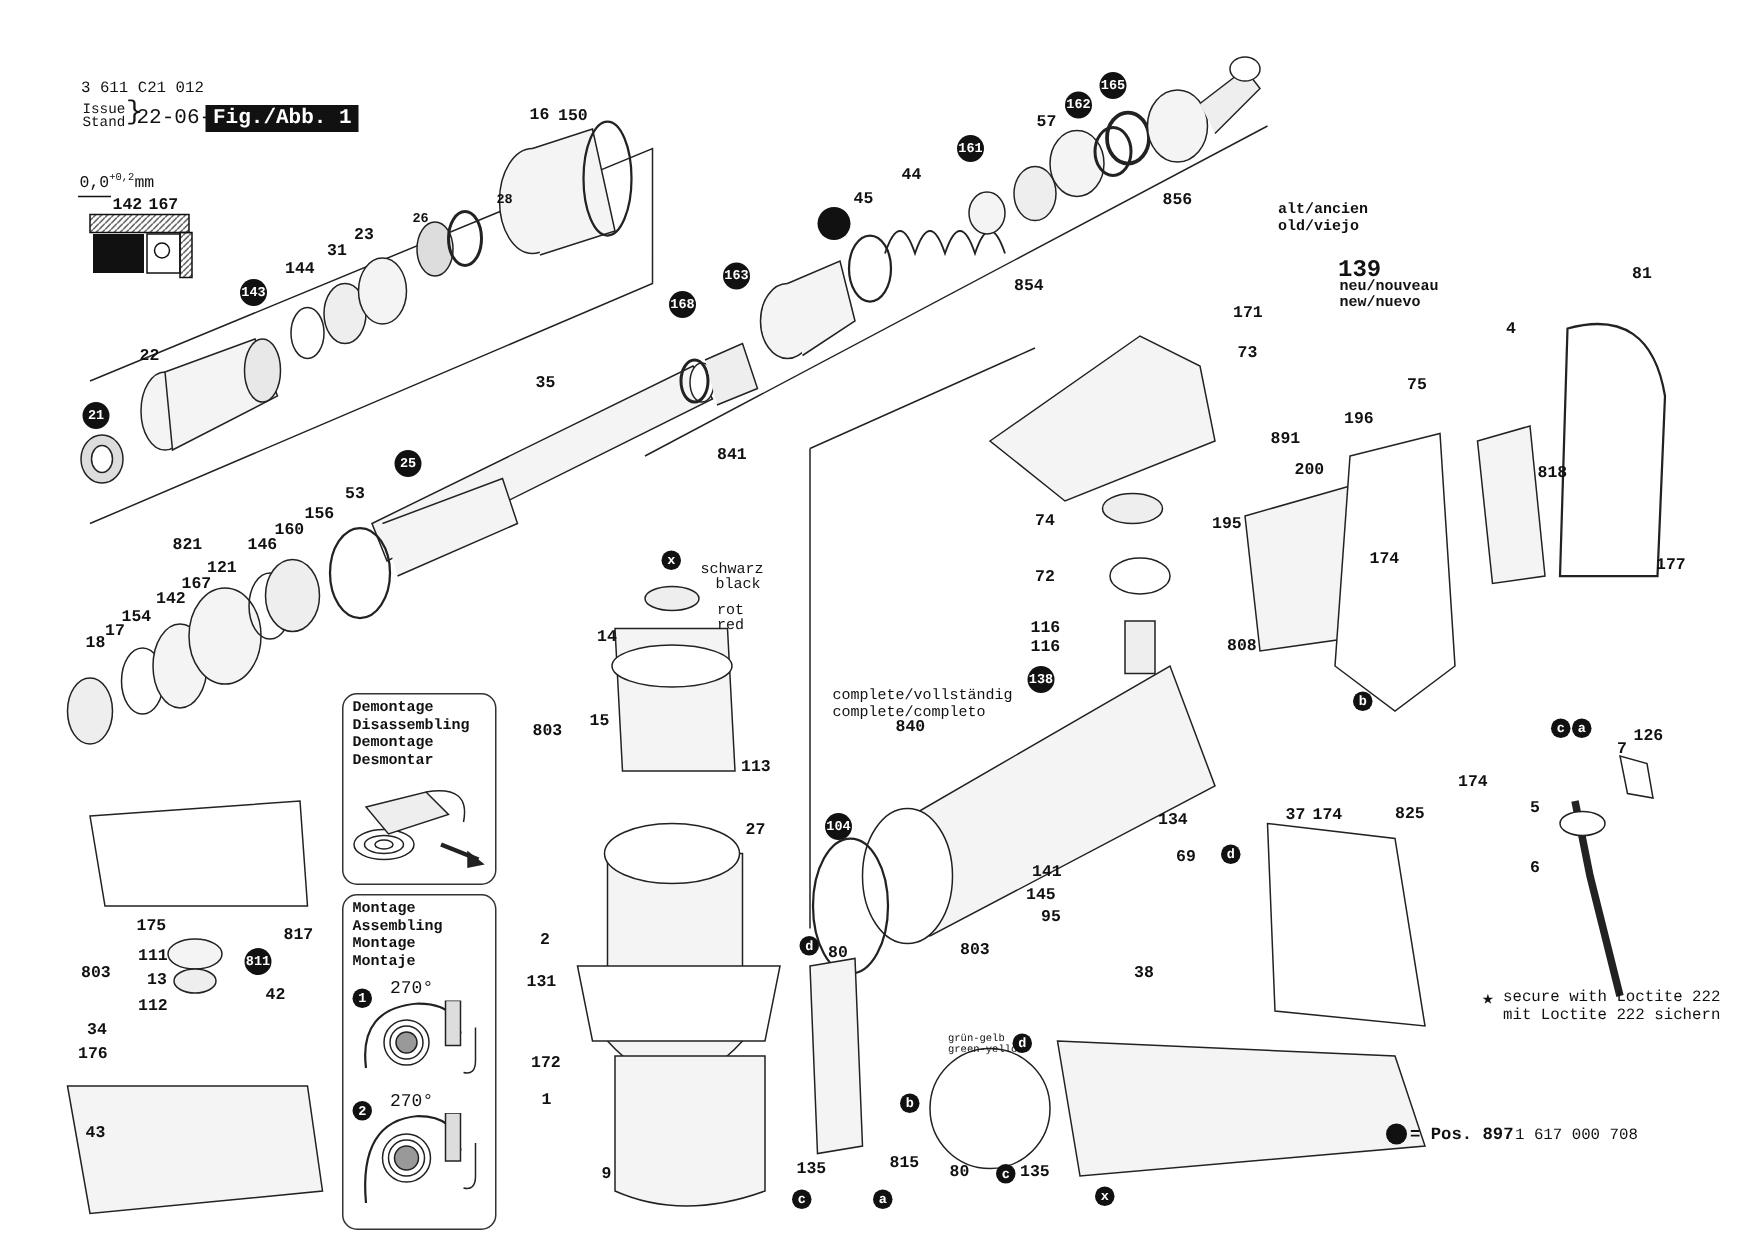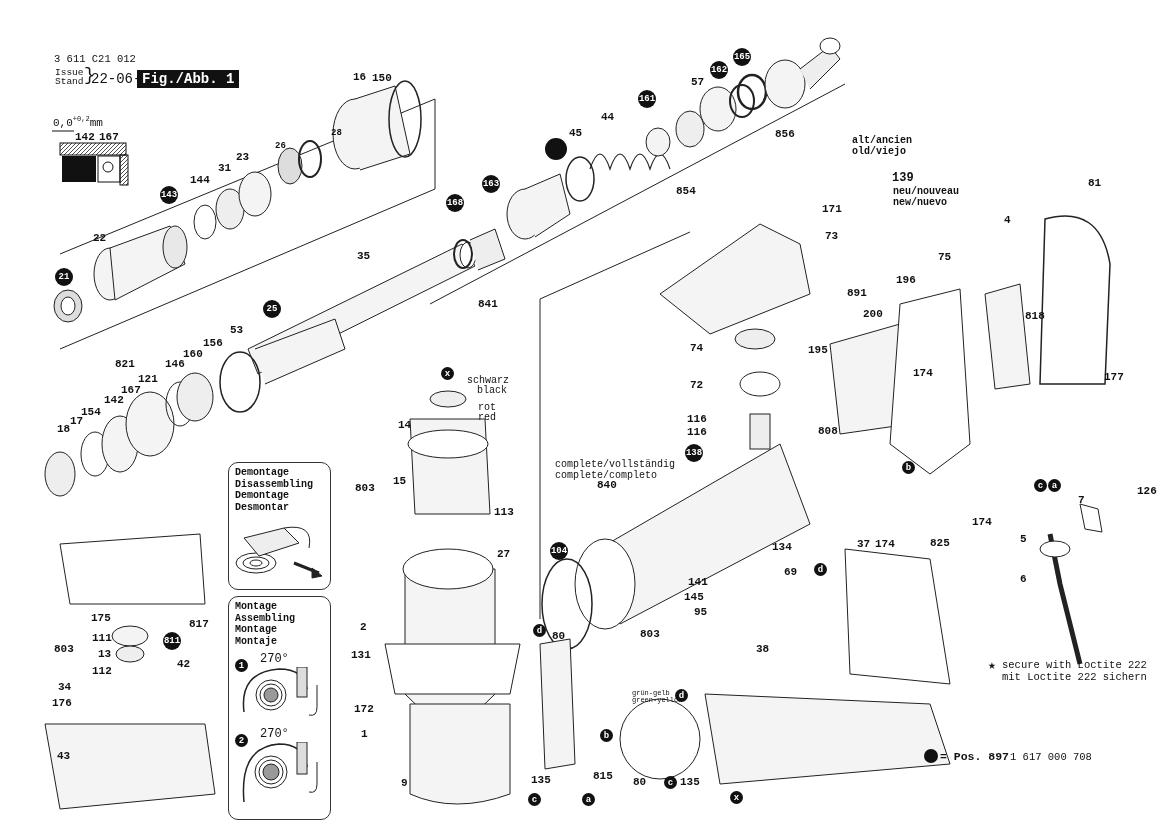--- a/index.html
+++ b/index.html
@@ -204,40 +204,40 @@
   <div class="lbl" style="left:633px;top:773px;">80</div>
   <div class="lbl" style="left:680px;top:773px;">135</div>
 
   <div class="lbl" style="left:690px;top:339px;">74</div>
   <div class="lbl" style="left:690px;top:376px;">72</div>
   <div class="lbl" style="left:687px;top:410px;">116</div>
   <div class="lbl" style="left:687px;top:423px;">116</div>
   <div class="lbl" style="left:822px;top:200px;">171</div>
   <div class="lbl" style="left:825px;top:227px;">73</div>
 
-  <div class="lbl" style="left:892px;top:168px;font-size:12px;">139</div>
+  <div class="lbl" style="left:892px;top:168px;font-size:16px;">139</div>
   <div class="lbl" style="left:896px;top:271px;">196</div>
   <div class="lbl" style="left:847px;top:284px;">891</div>
   <div class="lbl" style="left:863px;top:305px;">200</div>
   <div class="lbl" style="left:808px;top:341px;">195</div>
   <div class="lbl" style="left:913px;top:364px;">174</div>
   <div class="lbl" style="left:938px;top:248px;">75</div>
   <div class="lbl" style="left:818px;top:422px;">808</div>
   <div class="lbl" style="left:930px;top:534px;">825</div>
   <div class="lbl" style="left:972px;top:513px;">174</div>
   <div class="lbl" style="left:1004px;top:211px;">4</div>
   <div class="lbl" style="left:1025px;top:307px;">818</div>
   <div class="lbl" style="left:1065px;top:174px;margin-left:23px;">81</div>
   <div class="lbl" style="left:1104px;top:368px;">177</div>
   <div class="lbl" style="left:772px;top:538px;">134</div>
   <div class="lbl" style="left:784px;top:563px;">69</div>
   <div class="lbl" style="left:857px;top:535px;">37</div>
   <div class="lbl" style="left:875px;top:535px;">174</div>
   <div class="lbl" style="left:756px;top:640px;">38</div>
-  <div class="lbl" style="left:1089px;top:482px;margin-left:48px;">126</div>
+  <div class="lbl" style="left:1089px;top:482px;">126</div>
   <div class="lbl" style="left:1078px;top:491px;">7</div>
   <div class="lbl" style="left:1020px;top:530px;">5</div>
   <div class="lbl" style="left:1020px;top:570px;">6</div>
 
   <div class="bubble" style="left:160px;top:182px;">143</div>
   <div class="bubble" style="left:55px;top:244px;margin-top:20px;">21</div>
   <div class="bubble" style="left:263px;top:296px;">25</div>
   <div class="bubble" style="left:446px;top:190px;">168</div>
   <div class="bubble" style="left:482px;top:171px;">163</div>
   <div class="bubble" style="left:638px;top:86px;">161</div>

